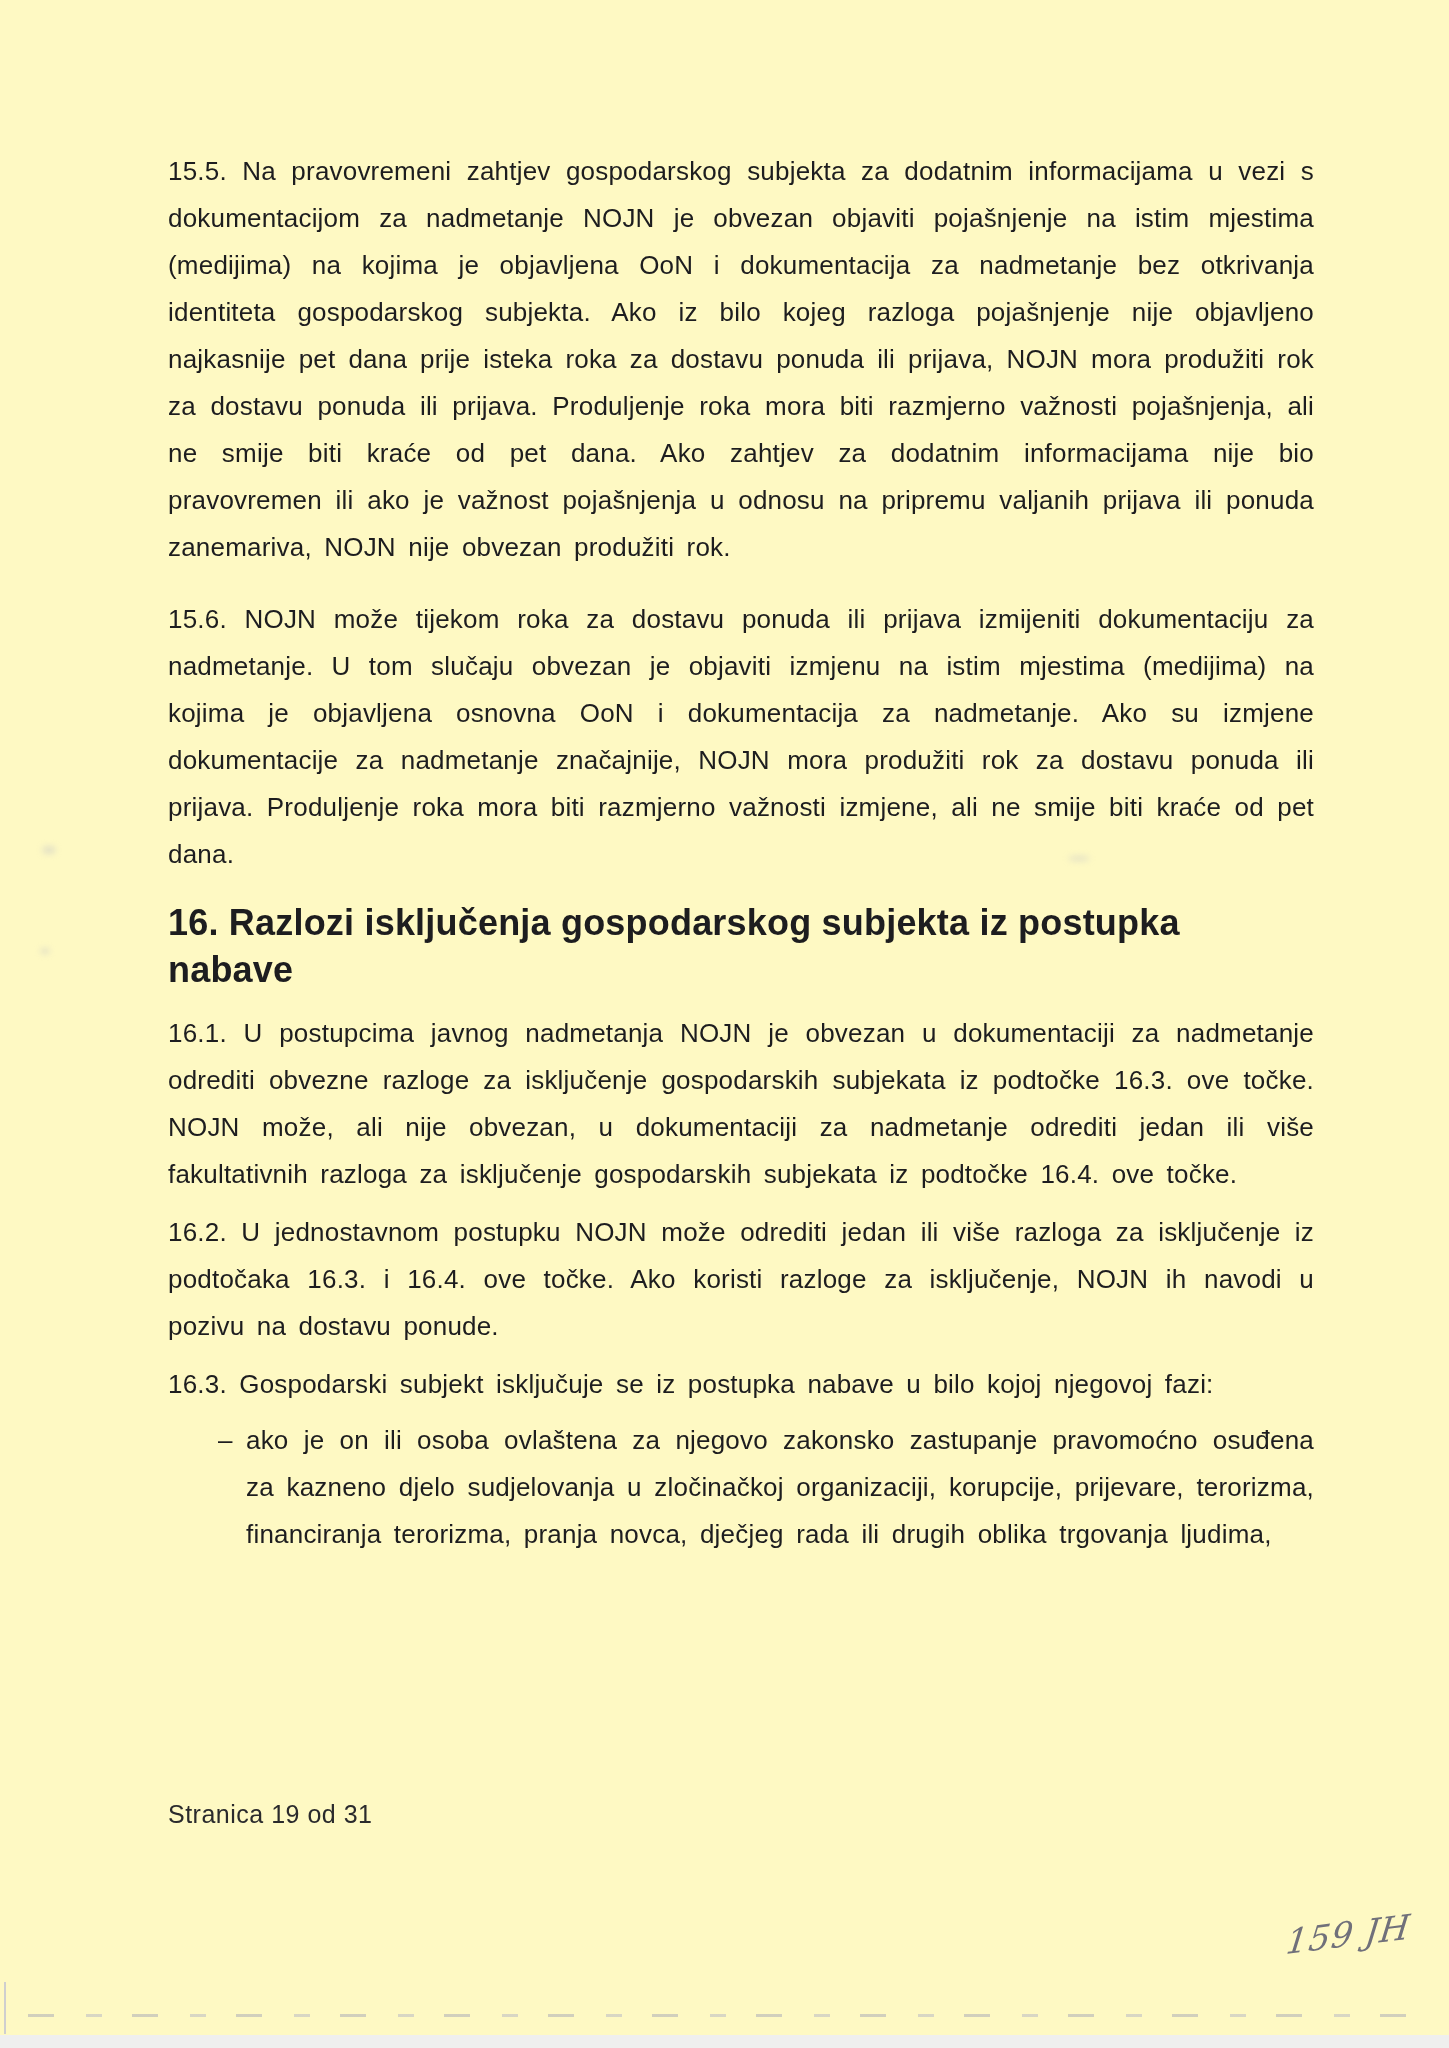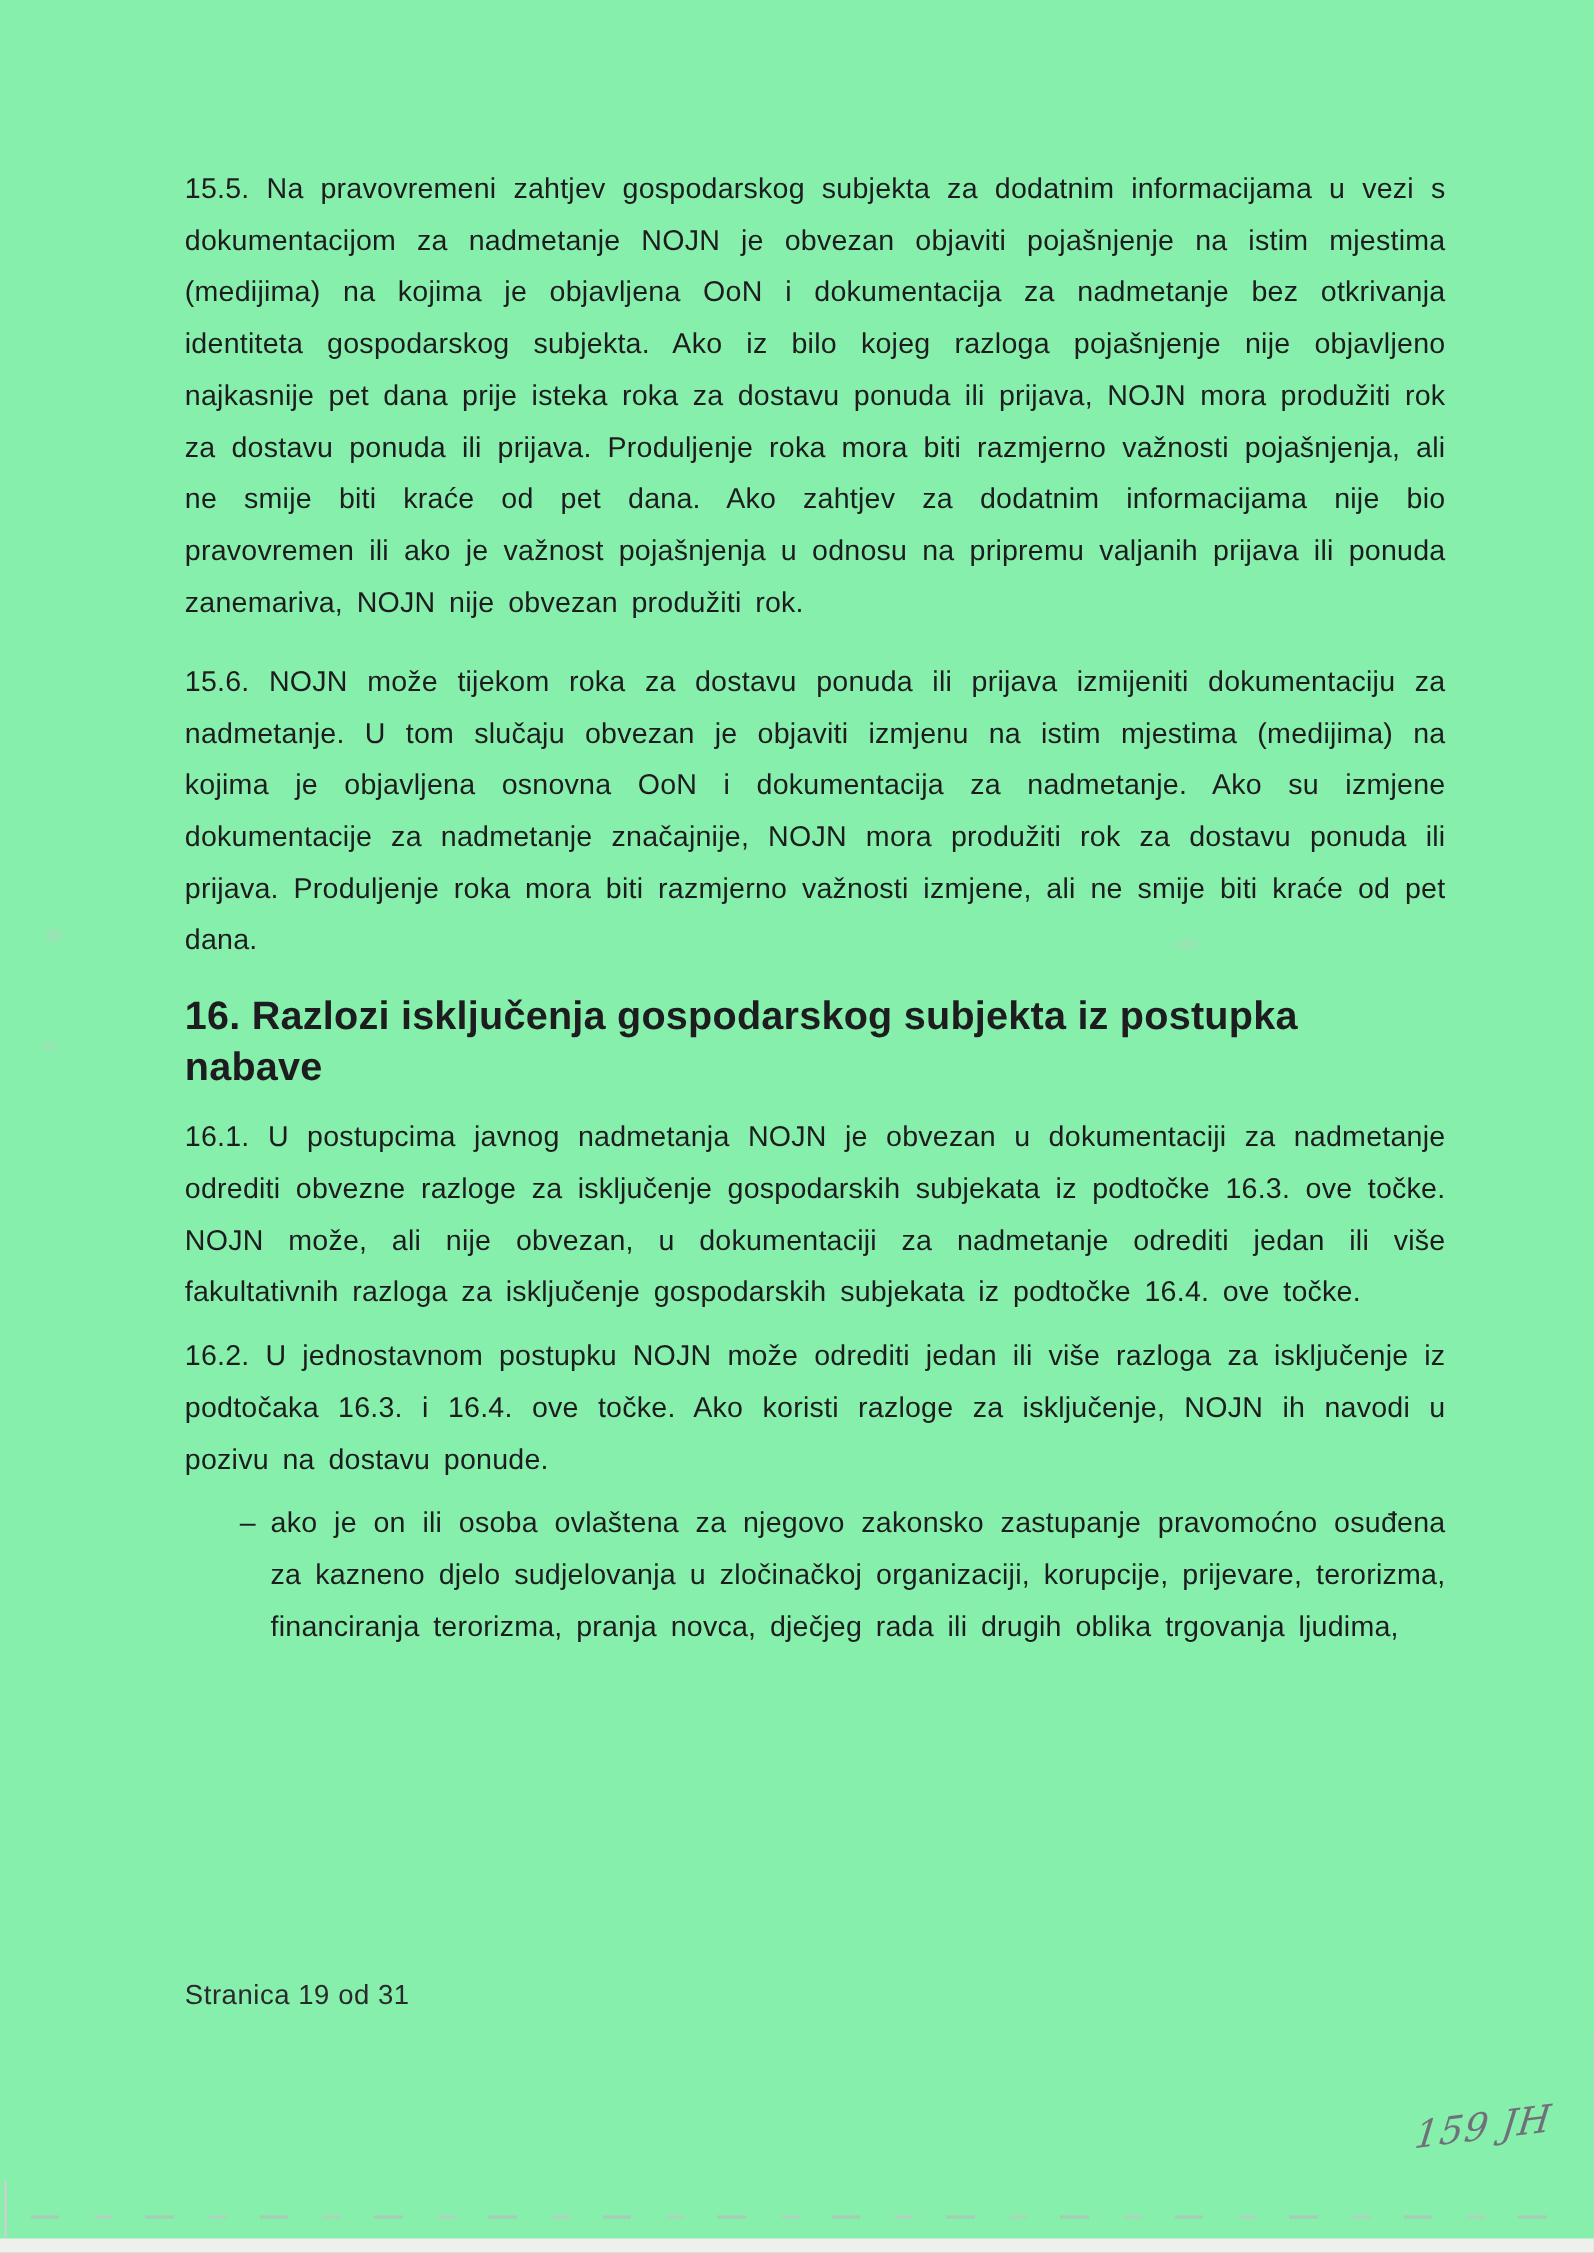--- a/index.html
+++ b/index.html
@@ -5,21 +5,21 @@
   html, body {
     margin: 0;
     padding: 0;
     background: #d8d8d8;
   }
   .page {
     position: relative;
     width: 1449px;
     height: 2048px;
     margin: 0 auto;
-    background: #86efac;
+    background: #fef9c3;
     overflow: hidden;
     font-family: "Liberation Sans", sans-serif;
     color: #1d1d1f;
   }
   .content {
     position: absolute;
     top: 148px;
     left: 168px;
     width: 1146px;
   }
@@ -133,20 +133,21 @@
     <p class="para p-15-5">15.5. Na pravovremeni zahtjev gospodarskog subjekta za dodatnim informacijama u vezi s dokumentacijom za nadmetanje NOJN je obvezan objaviti pojašnjenje na istim mjestima (medijima) na kojima je objavljena OoN i dokumentacija za nadmetanje bez otkrivanja identiteta gospodarskog subjekta. Ako iz bilo kojeg razloga pojašnjenje nije objavljeno najkasnije pet dana prije isteka roka za dostavu ponuda ili prijava, NOJN mora produžiti rok za dostavu ponuda ili prijava. Produljenje roka mora biti razmjerno važnosti pojašnjenja, ali ne smije biti kraće od pet dana. Ako zahtjev za dodatnim informacijama nije bio pravovremen ili ako je važnost pojašnjenja u odnosu na pripremu valjanih prijava ili ponuda zanemariva, NOJN nije obvezan produžiti rok.</p>
 
     <p class="para p-15-6">15.6. NOJN može tijekom roka za dostavu ponuda ili prijava izmijeniti dokumentaciju za nadmetanje. U tom slučaju obvezan je objaviti izmjenu na istim mjestima (medijima) na kojima je objavljena osnovna OoN i dokumentacija za nadmetanje. Ako su izmjene dokumentacije za nadmetanje značajnije, NOJN mora produžiti rok za dostavu ponuda ili prijava. Produljenje roka mora biti razmjerno važnosti izmjene, ali ne smije biti kraće od pet dana.</p>
 
     <h2 class="heading">16. Razlozi isključenja gospodarskog subjekta iz postupka nabave</h2>
 
     <p class="para p-16-1">16.1. U postupcima javnog nadmetanja NOJN je obvezan u dokumentaciji za nadmetanje odrediti obvezne razloge za isključenje gospodarskih subjekata iz podtočke 16.3. ove točke. NOJN može, ali nije obvezan, u dokumentaciji za nadmetanje odrediti jedan ili više fakultativnih razloga za isključenje gospodarskih subjekata iz podtočke 16.4. ove točke.</p>
 
     <p class="para p-16-2">16.2. U jednostavnom postupku NOJN može odrediti jedan ili više razloga za isključenje iz podtočaka 16.3. i 16.4. ove točke. Ako koristi razloge za isključenje, NOJN ih navodi u pozivu na dostavu ponude.</p>
 
+    <p class="para p-16-3">16.3. Gospodarski subjekt isključuje se iz postupka nabave u bilo kojoj njegovoj fazi:</p>
 
     <div class="bullet">
       <span class="dash">–</span>
       <span class="bullet-text">ako je on ili osoba ovlaštena za njegovo zakonsko zastupanje pravomoćno osuđena za kazneno djelo sudjelovanja u zločinačkoj organizaciji, korupcije, prijevare, terorizma, financiranja terorizma, pranja novca, dječjeg rada ili drugih oblika trgovanja ljudima,</span>
     </div>
 
   </div>
 
   <div class="footer">Stranica 19 od 31</div>
 

